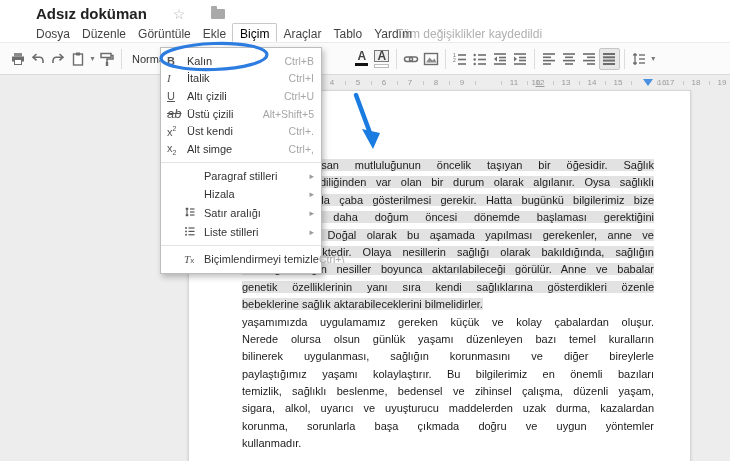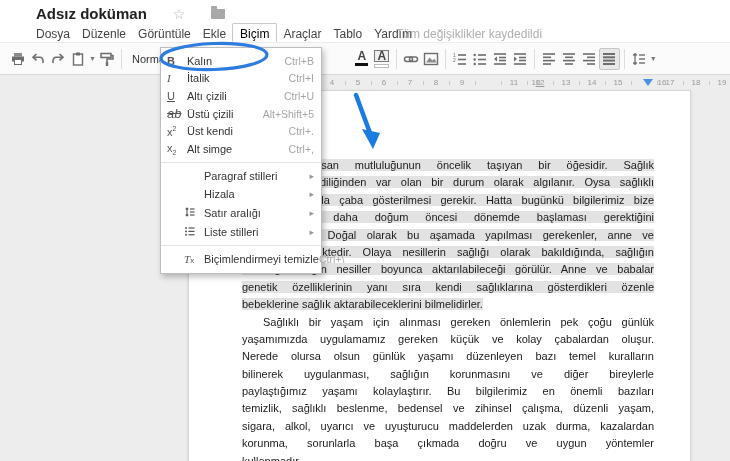--- a/index.html
+++ b/index.html
@@ -272,21 +272,20 @@
   <div class="doccontent" id="doc">
       <div class="line j ind"><span class="hl">Sağlık, insan mutluluğunun öncelik taşıyan bir öğesidir. Sağlık</span></div>
       <div class="line j"><span class="hl">çoğu kez kendiliğinden var olan bir durum olarak algılanır. Oysa sağlıklı</span></div>
       <div class="line j"><span class="hl">olmak için fazla çaba gösterilmesi gerekir. Hatta bugünkü bilgilerimiz bize</span></div>
       <div class="line j"><span class="hl">bu çabaların daha doğum öncesi dönemde başlaması gerektiğini</span></div>
       <div class="line j"><span class="hl">göstermektedir. Doğal olarak bu aşamada yapılması gerekenler, anne ve</span></div>
       <div class="line j"><span class="hl">babaya düşmektedir. Olaya nesillerin sağlığı olarak bakıldığında, sağlığın</span></div>
       <div class="line j"><span class="hl">ve sağlıksızlığın nesiller boyunca aktarılabileceği görülür. Anne ve babalar</span></div>
       <div class="line j"><span class="hl">genetik özelliklerinin yanı sıra kendi sağlıklarına gösterdikleri özenle</span></div>
       <div class="line"><span class="hl">bebeklerine sağlık aktarabileceklerini bilmelidirler.</span></div>
-      <div class="line j ind">Sağlıklı bir yaşam için alınması gereken önlemlerin pek çoğu günlük</div>
       <div class="line j">yaşamımızda uygulamamız gereken küçük ve kolay çabalardan oluşur.</div>
       <div class="line j">Nerede olursa olsun günlük yaşamı düzenleyen bazı temel kuralların</div>
       <div class="line j">bilinerek uygulanması, sağlığın korunmasını ve diğer bireylerle</div>
       <div class="line j">paylaştığımız yaşamı kolaylaştırır. Bu bilgilerimiz en önemli bazıları</div>
       <div class="line j">temizlik, sağlıklı beslenme, bedensel ve zihinsel çalışma, düzenli yaşam,</div>
       <div class="line j">sigara, alkol, uyarıcı ve uyuşturucu maddelerden uzak durma, kazalardan</div>
       <div class="line j">korunma, sorunlarla başa çıkmada doğru ve uygun yöntemler</div>
       <div class="line">kullanmadır.</div>
     </div>
 </div>

